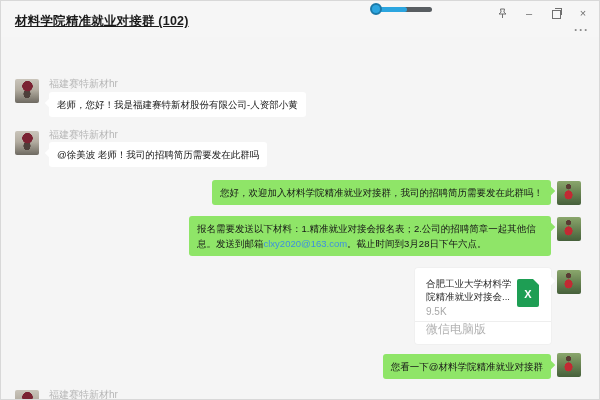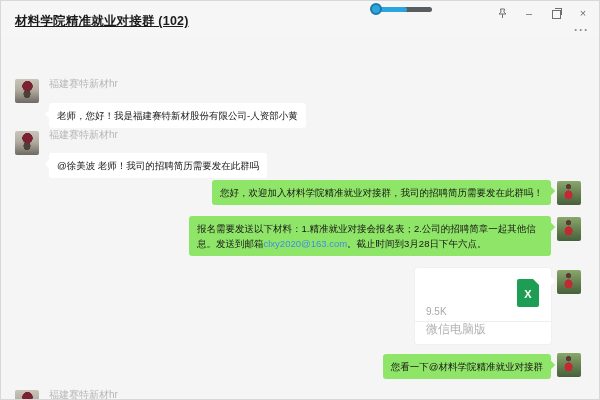--- a/index.html
+++ b/index.html
@@ -31,21 +31,21 @@
     radial-gradient(circle at 52% 30%, #7a2232 0 24%, rgba(0,0,0,0) 26%),
     radial-gradient(ellipse at 50% 62%, #4d3f3a 0 20%, rgba(0,0,0,0) 22%),
     linear-gradient(180deg,#cac5bb 0%,#b3ada1 45%,#8e897e 75%,#6d6961 100%);}
   .avB{background:
     radial-gradient(ellipse at 48% 58%, #c22a33 0 22%, rgba(0,0,0,0) 24%),
     radial-gradient(circle at 48% 24%, #5a3b33 0 11%, rgba(0,0,0,0) 13%),
     linear-gradient(180deg,#8aa76c 0%,#657f50 55%,#46603b 100%);}
   .name{position:absolute;left:48px;font-size:10px;color:#b6b6b6;}
   .bubble{position:absolute;font-size:9.5px;line-height:15px;padding:5px 8px;border-radius:3px;color:#161616;max-width:360px;}
   .bubble::before{content:"";position:absolute;top:8px;width:6px;height:6px;background:inherit;transform:rotate(45deg);}
-  .bubble.white{background:#ffffff;left:48px;margin-top:11px;}
+  .bubble.white{background:#ffffff;left:48px;}
   .bubble.white::before{left:-3px;}
   .bubble.green{background:var(--bubble-green,#8FE568);right:48px;}
   .bubble.green::before{right:-3px;}
   .link{color:var(--link-blue,#3D8FE0);text-align:center;}
   
   .file-card{position:absolute;right:48px;top:231px;width:136px;height:76px;background:#fff;border-radius:3px;box-shadow:0 0 0 1px rgba(0,0,0,0.02);}
   .file-card::before{content:"";position:absolute;top:10px;right:-3px;width:6px;height:6px;background:#fff;transform:rotate(45deg);}
   .file-title{position:absolute;left:11px;top:9px;width:92px;font-size:9.5px;line-height:13px;color:#2b2b2b;}
   .file-size{position:absolute;left:11px;top:38px;font-size:10px;color:#a8a8a8;}
   .file-icon{position:absolute;right:12px;top:11px;width:22px;height:28px;background:var(--excel-green,#1E9E54);border-radius:2px;}
@@ -109,20 +109,21 @@
   <div>
     <div class="avatar av-right avB" style="top:180px"></div>
     <div class="bubble green" style="top:179px;width:346px">
       <span>报名需要发送以下材料：1.精准就业对接会报名表；2.公司的招聘简章一起其他信息。发送到邮箱</span><span class="link">clxy2020@163.com</span><span>。截止时间到3月28日下午六点。</span>
     </div>
   </div>
 
   <div>
     <div class="avatar av-right avB" style="top:233px"></div>
     <div class="file-card">
+      <div class="file-title">合肥工业大学材料学院精准就业对接会...</div>
       <div class="file-icon">
         <span class="x">X</span>
       </div>
       <div class="file-size">9.5K</div>
       <div class="file-div"></div>
       <div class="file-src">微信电脑版</div>
     </div>
   </div>
 
   <div>

